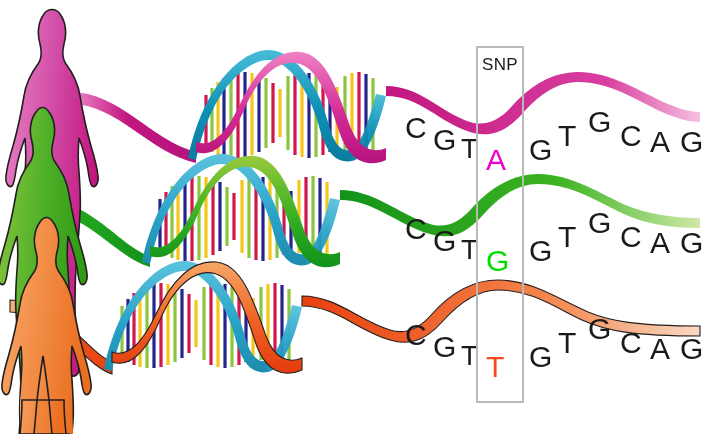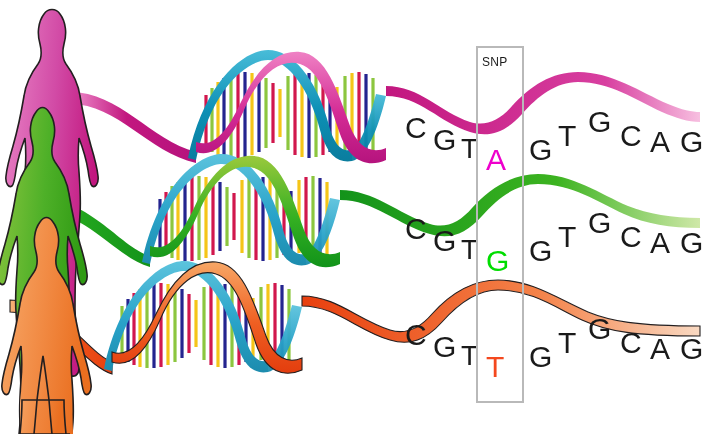--- a/index.html
+++ b/index.html
@@ -10,21 +10,21 @@
   .layer{position:absolute;top:0;left:0;width:704px;height:434px;}
   svg.layer{display:block;}
 
   
   .seq{position:absolute;color:#1a1a1a;font-weight:400;line-height:1;
        font-family:"Liberation Sans","DejaVu Sans",sans-serif;}
 
   
   #snp-box{position:absolute;left:476px;top:46px;width:48px;height:357px;
            border:2px solid #b9b9b9;background:transparent;box-sizing:border-box;}
-  #snp-label{position:absolute;left:482px;top:55px;font-size:12px;color:#1a1a1a;
+  #snp-label{position:absolute;left:482px;top:55px;font-size:17px;color:#1a1a1a;
              letter-spacing:.3px;}
 </style>
 </head>
 <body>
 
 <div id="stage">
 
   <svg class="layer" viewBox="0 0 704 434" width="704" height="434" xmlns="http://www.w3.org/2000/svg">
     <defs>
 

